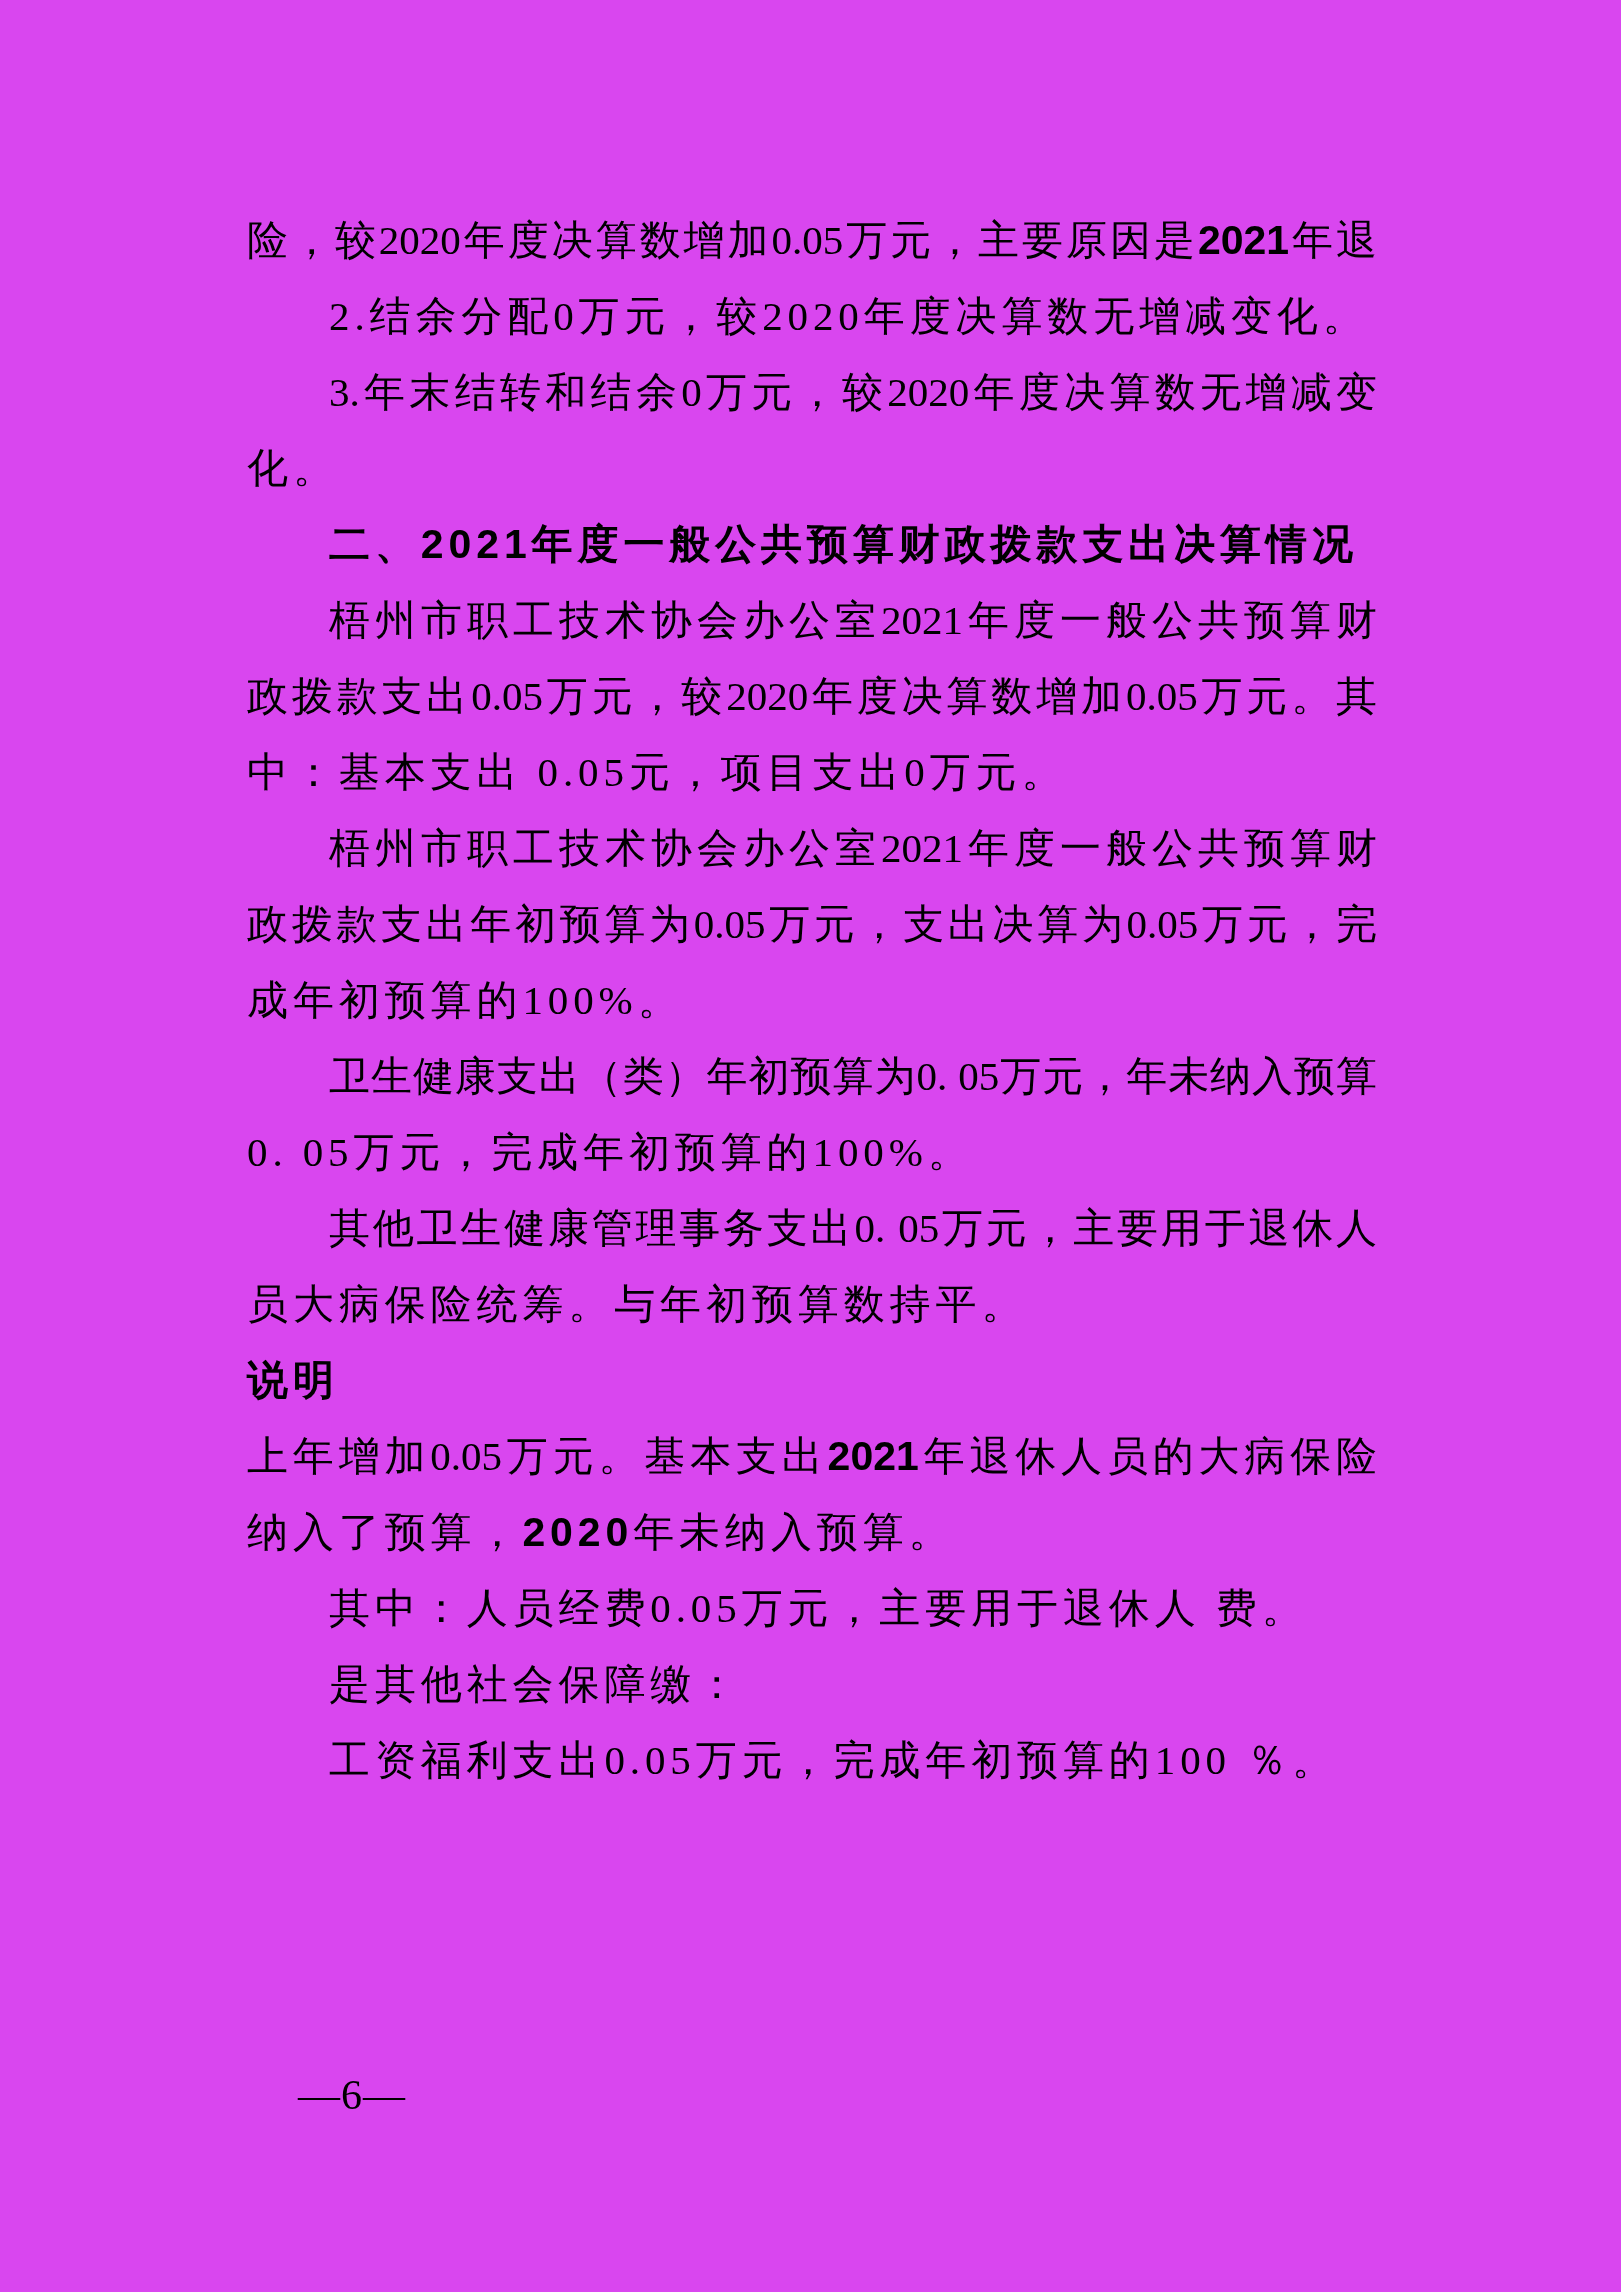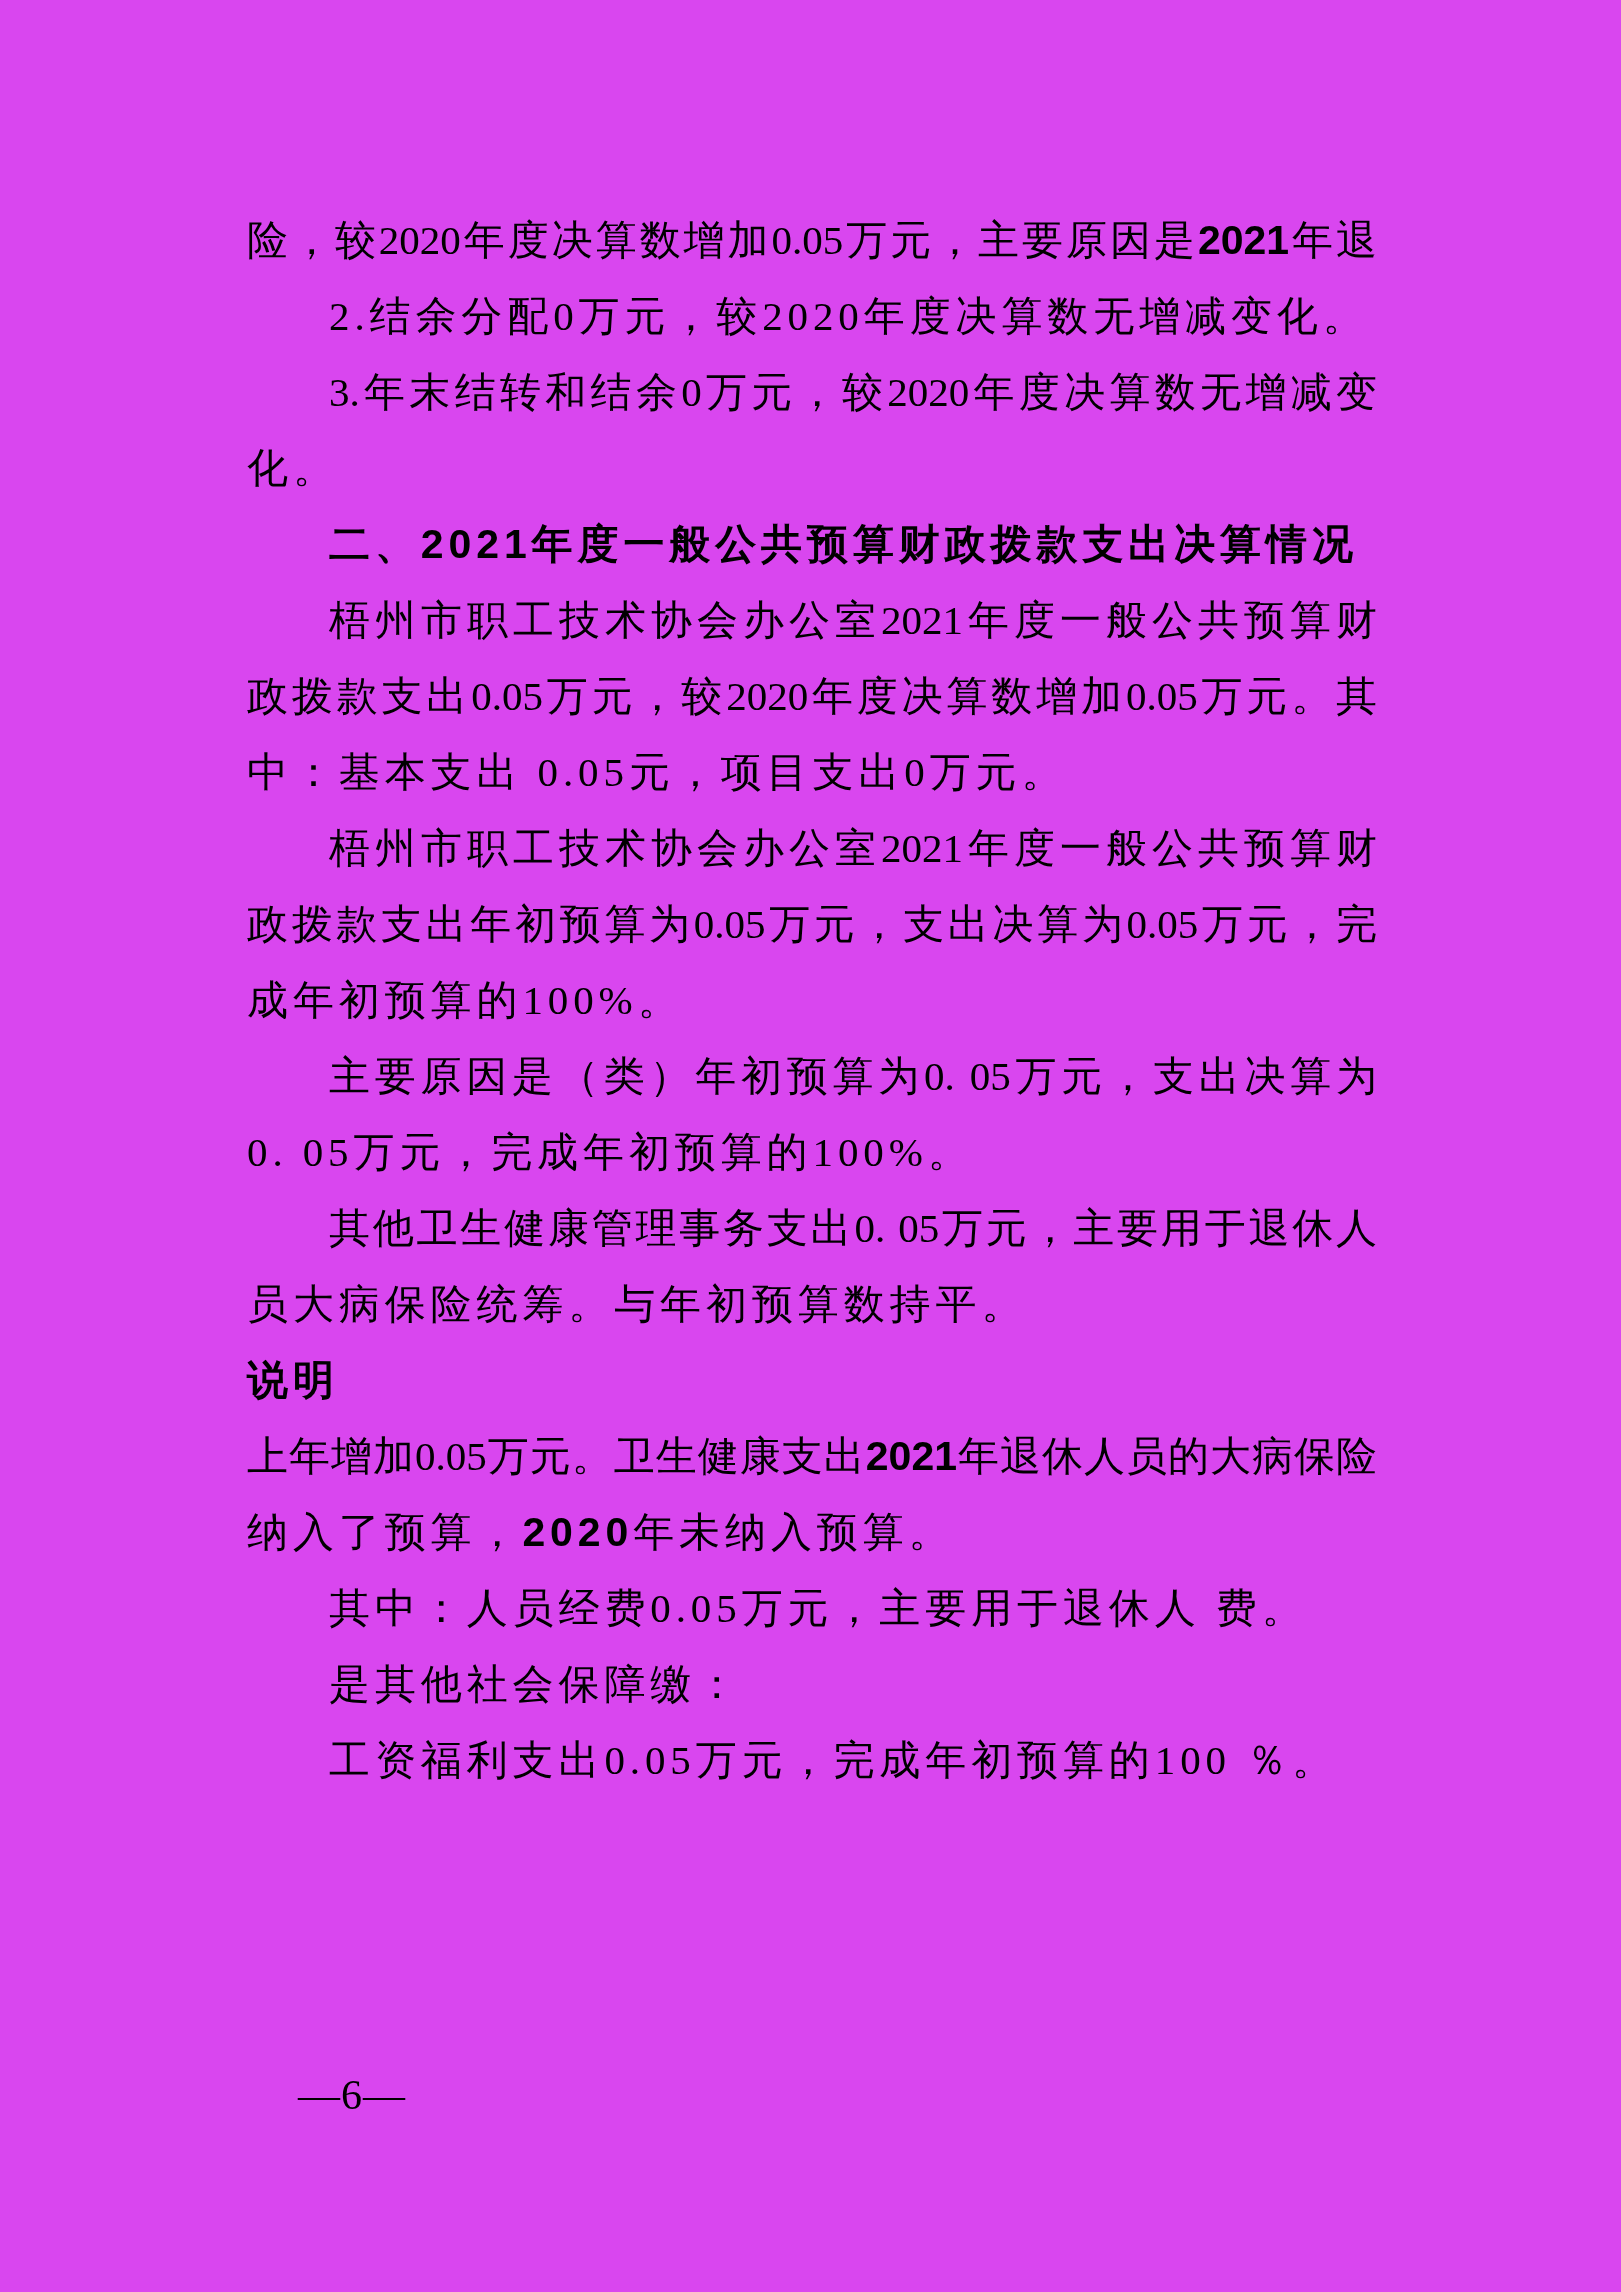--- a/index.html
+++ b/index.html
@@ -77,26 +77,26 @@
       <div class="line indent"><span>2.结余分配0万元，较2020年度决算数无增减变化。</span></div>
       <div class="line justify indent"><span>3.年末结转和结余0万元，较2020年度决算数无增减变</span></div>
       <div class="line"><span>化。</span></div>
       <div class="line indent heading"><span>二、2021年度一般公共预算财政拨款支出决算情况</span></div>
       <div class="line justify indent"><span>梧州市职工技术协会办公室2021年度一般公共预算财</span></div>
       <div class="line justify"><span>政拨款支出0.05万元，较2020年度决算数增加0.05万元。其</span></div>
       <div class="line"><span>中：基本支出 0.05元，项目支出0万元。</span></div>
       <div class="line justify indent"><span>梧州市职工技术协会办公室2021年度一般公共预算财</span></div>
       <div class="line justify"><span>政拨款支出年初预算为0.05万元，支出决算为0.05万元，完</span></div>
       <div class="line"><span>成年初预算的100%。</span></div>
-      <div class="line justify indent"><span>主要原因是（类）年初预算为0. 05万元，支出决算为</span></div>
+      <div class="line justify indent"><span>卫生健康支出（类）年初预算为0. 05万元，年未纳入预算</span></div>
       <div class="line"><span>0. 05万元，完成年初预算的100%。</span></div>
       <div class="line justify indent"><span>其他卫生健康管理事务支出0. 05万元，主要用于退休人</span></div>
       <div class="line"><span>员大病保险统筹。与年初预算数持平。</span></div>
       <div class="line heading"><span>说明</span></div>
-      <div class="line justify"><span>上年增加0.05万元。卫生健康支出</span><span class="bold-num">2021</span><span>年退休人员的大病保险</span></div>
+      <div class="line justify"><span>上年增加0.05万元。基本支出</span><span class="bold-num">2021</span><span>年退休人员的大病保险</span></div>
       <div class="line"><span>纳入了预算，</span><span class="bold-num">2020</span><span>年未纳入预算。</span></div>
       <div class="line indent"><span>其中：人员经费0.05万元，主要用于退休人 费。</span></div>
       <div class="line indent"><span>是其他社会保障缴：</span></div>
       <div class="line indent"><span>工资福利支出0.05万元，完成年初预算的100 ％。</span></div>
     </div>
   <div class="footer">—6—</div>
 </div>
 
 
 </body></html>

